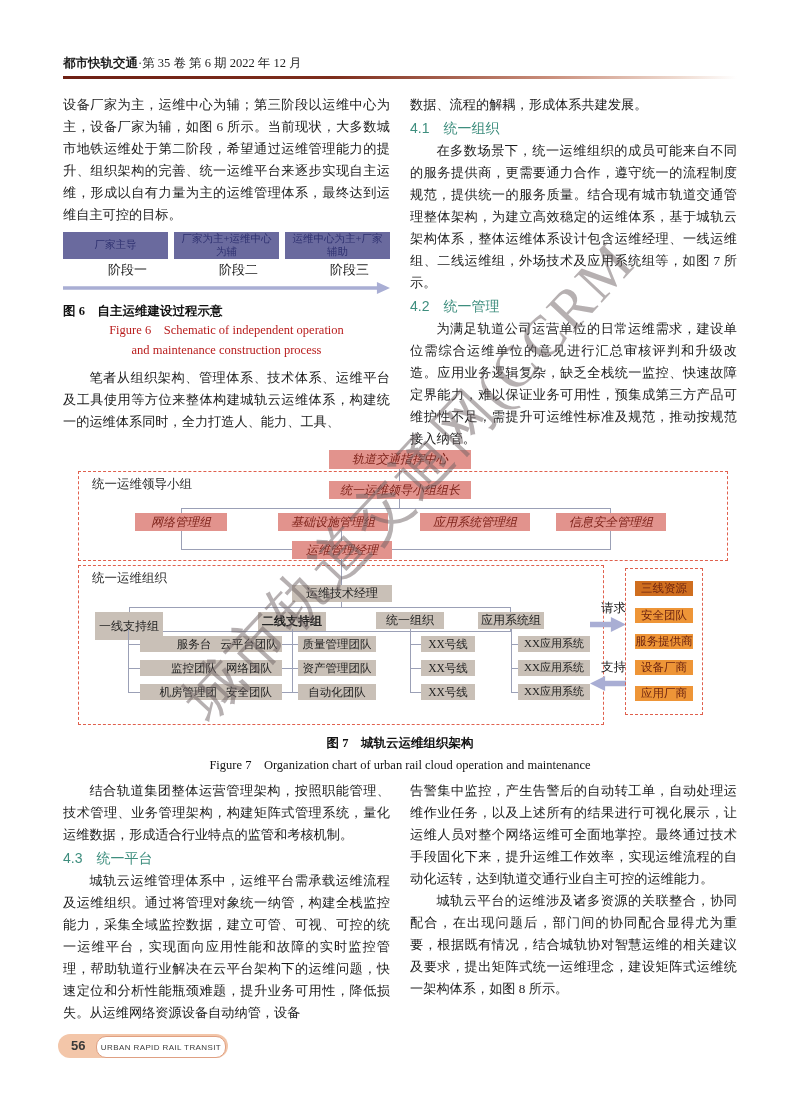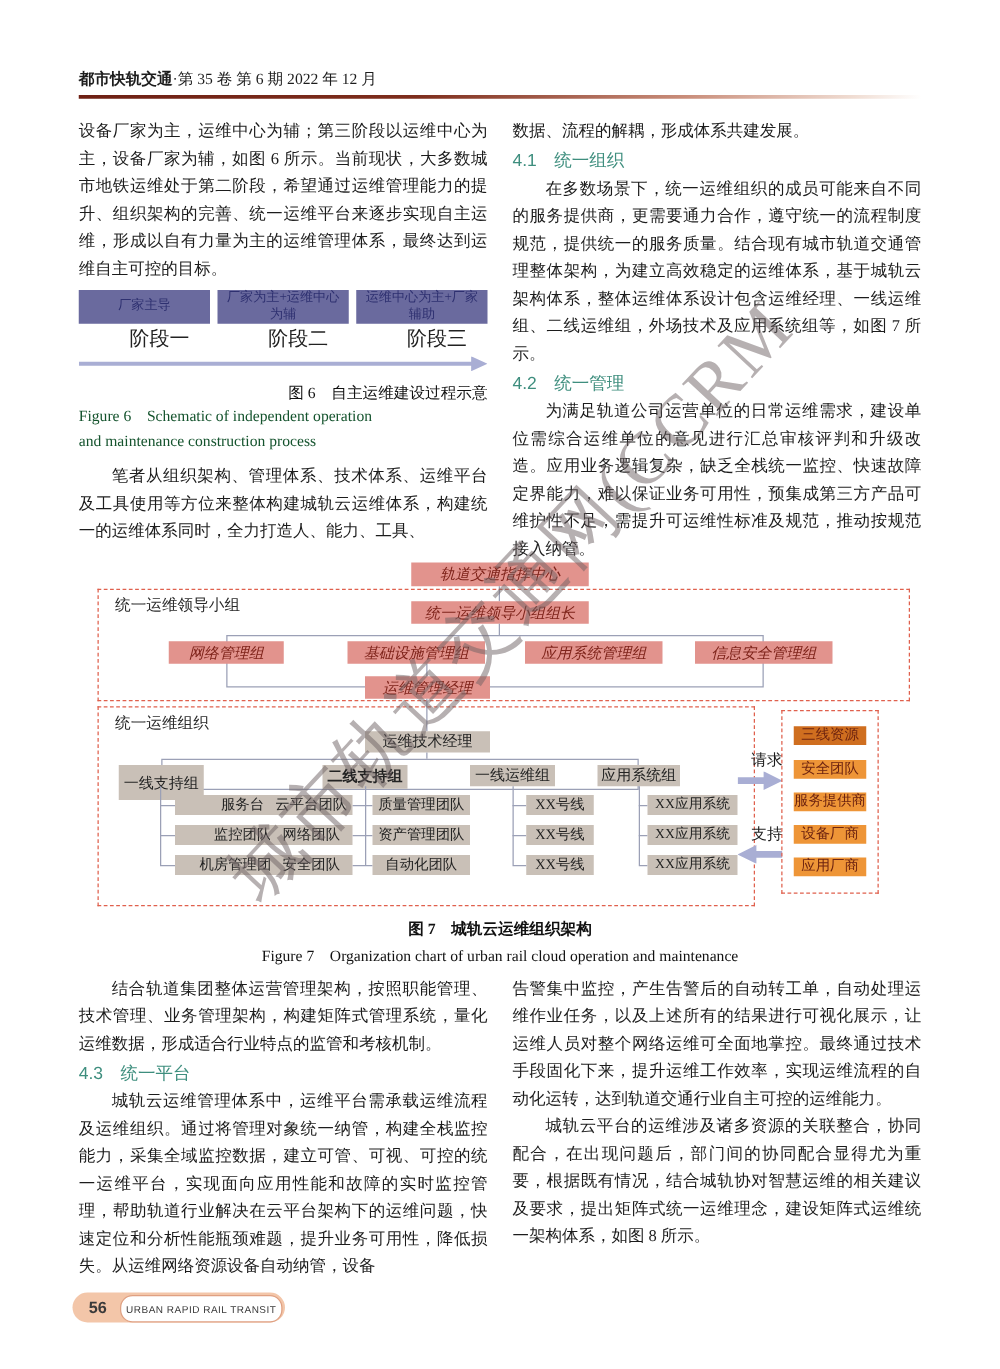--- a/index.html
+++ b/index.html
@@ -19,25 +19,25 @@
   p.ind{text-indent:2em;}
   .sec{margin:1px 0;font-size:14px;line-height:22px;color:var(--teal-heading,#3e8e7e);
        font-family:"Liberation Sans","DejaVu Sans",sans-serif;font-weight:500;}
   
   .fig6{margin-top:6px;}
   .fig6-row{display:flex;gap:6px;}
   .stage{flex:1;display:flex;flex-direction:column;align-items:center;}
   .stage-box{width:100%;height:27px;background:var(--purple-box,#6a6a9e);color:#2e3070;
        font-size:10.5px;line-height:1.15;display:flex;align-items:center;justify-content:center;
        text-align:center;box-sizing:border-box;padding:1px 3px;}
-  .stage-label{font-size:16px;color:#222;margin-top:2px;padding-left:24px;}
+  .stage-label{font-size:13px;color:#222;margin-top:2px;padding-left:24px;}
   .fig6-arrow{margin-top:3px;width:100%;height:12px;background:var(--purple-arrow,#a9aed4);
        clip-path:polygon(0 36%,96% 36%,96% 0,100% 50%,96% 100%,96% 64%,0 64%);}
-  .capzh{margin-top:9px;text-align:right;font-size:12.5px;font-weight:400;color:#111;}
-  .capen{text-align:left;font-size:12.5px;color:#14532d;line-height:20px;}
+  .capzh{margin-top:9px;text-align:left;font-size:12.5px;font-weight:700;color:#111;}
+  .capen{text-align:center;font-size:12.5px;color:#b91c1c;line-height:20px;}
   
   .fig7{position:absolute;left:0;top:448px;width:800px;height:332px;}
   .bx{position:absolute;display:flex;align-items:center;justify-content:center;text-align:center;
       box-sizing:border-box;font-size:12px;line-height:1.05;}
   .pink{background:var(--pink-box,#e2938d);color:var(--pink-text,#7e231a);font-style:italic;}
   .gray{background:var(--gray-box,#c9c0b7);color:#232323;}
   .orange{background:var(--orange-box,#ee9537);color:var(--orange-text,#6e2410);font-size:11.5px;}
   .orange.dark{background:var(--orange-dark-box,#cf6e1f);}
   .dashed{position:absolute;border:1.5px dashed var(--dash-red,#e0604d);box-sizing:border-box;}
   .dlabel{position:absolute;font-size:12.5px;color:#2a2a2a;}
@@ -131,21 +131,21 @@
     <div class="vl" style="left:341px;top:111px;height:26px;"></div>
 
     <div class="dashed" style="left:78px;top:117px;width:526px;height:160px;"></div>
     <div class="dlabel" style="left:92px;top:122px;">统一运维组织</div>
     <div class="bx gray" style="left:292px;top:137px;width:100px;height:17px;">运维技术经理</div>
     <div class="vl" style="left:341px;top:154px;height:5px;"></div>
     <div class="busrect" style="left:129px;top:159px;width:382px;height:25px;"></div>
 
     <div class="bx gray" style="left:95px;top:164px;width:68px;height:28px;">一线支持组</div>
     <div class="bx gray" style="left:258px;top:164px;width:68px;height:19px;font-weight:bold;">二线支持组</div>
-    <div class="bx gray" style="left:376px;top:164px;width:68px;height:17px;">一线运维组</div>
+    <div class="bx gray" style="left:376px;top:164px;width:68px;height:17px;">统一组织</div>
     <div class="bx gray" style="left:478px;top:164px;width:66px;height:17px;">应用系统组</div>
 
     <div class="vl" style="left:128px;top:181px;height:63px;"></div>
     <div class="hl" style="left:128px;top:196px;width:12px;"></div>
     <div class="hl" style="left:128px;top:220px;width:12px;"></div>
     <div class="hl" style="left:128px;top:244px;width:12px;"></div>
     <div class="bx gray small" style="left:140px;top:188px;width:108px;height:16px;">服务台</div>
     <div class="bx gray small" style="left:140px;top:212px;width:108px;height:16px;">监控团队</div>
     <div class="bx gray small" style="left:140px;top:236px;width:108px;height:16px;">机房管理团队</div>
 

